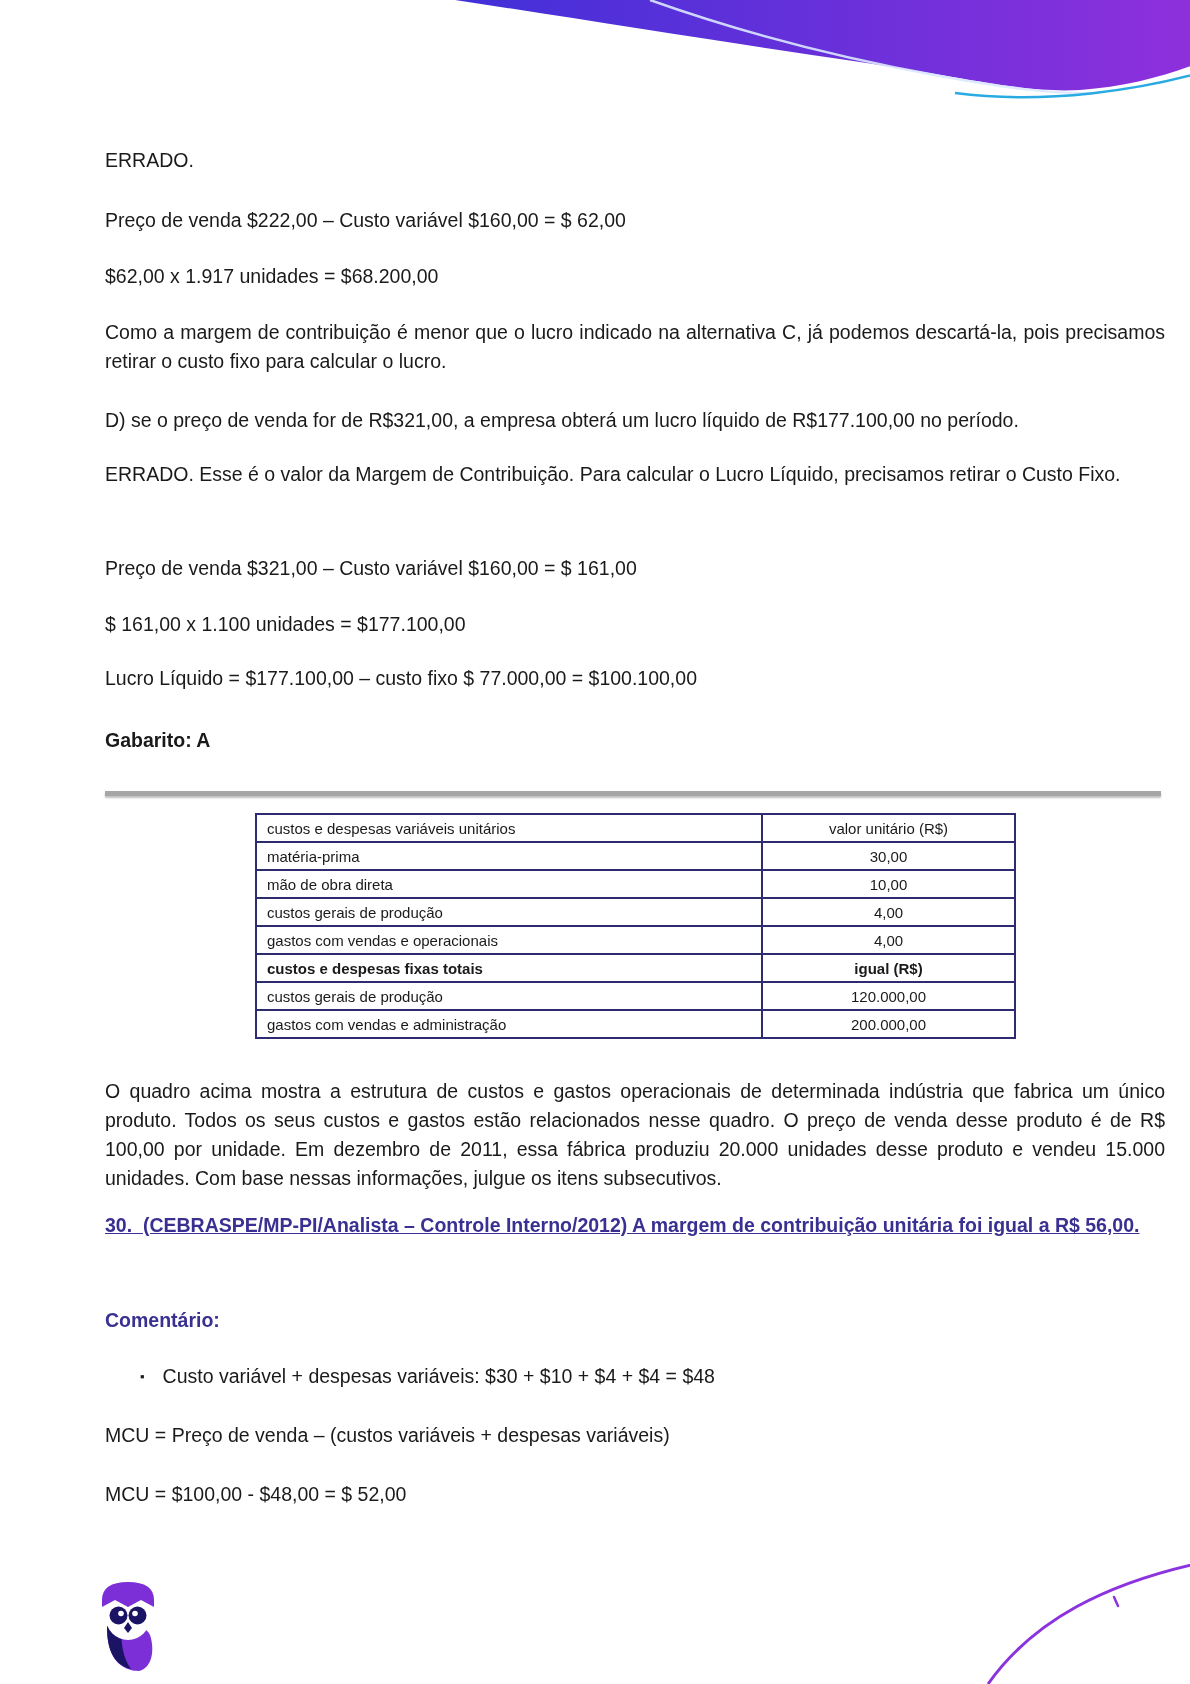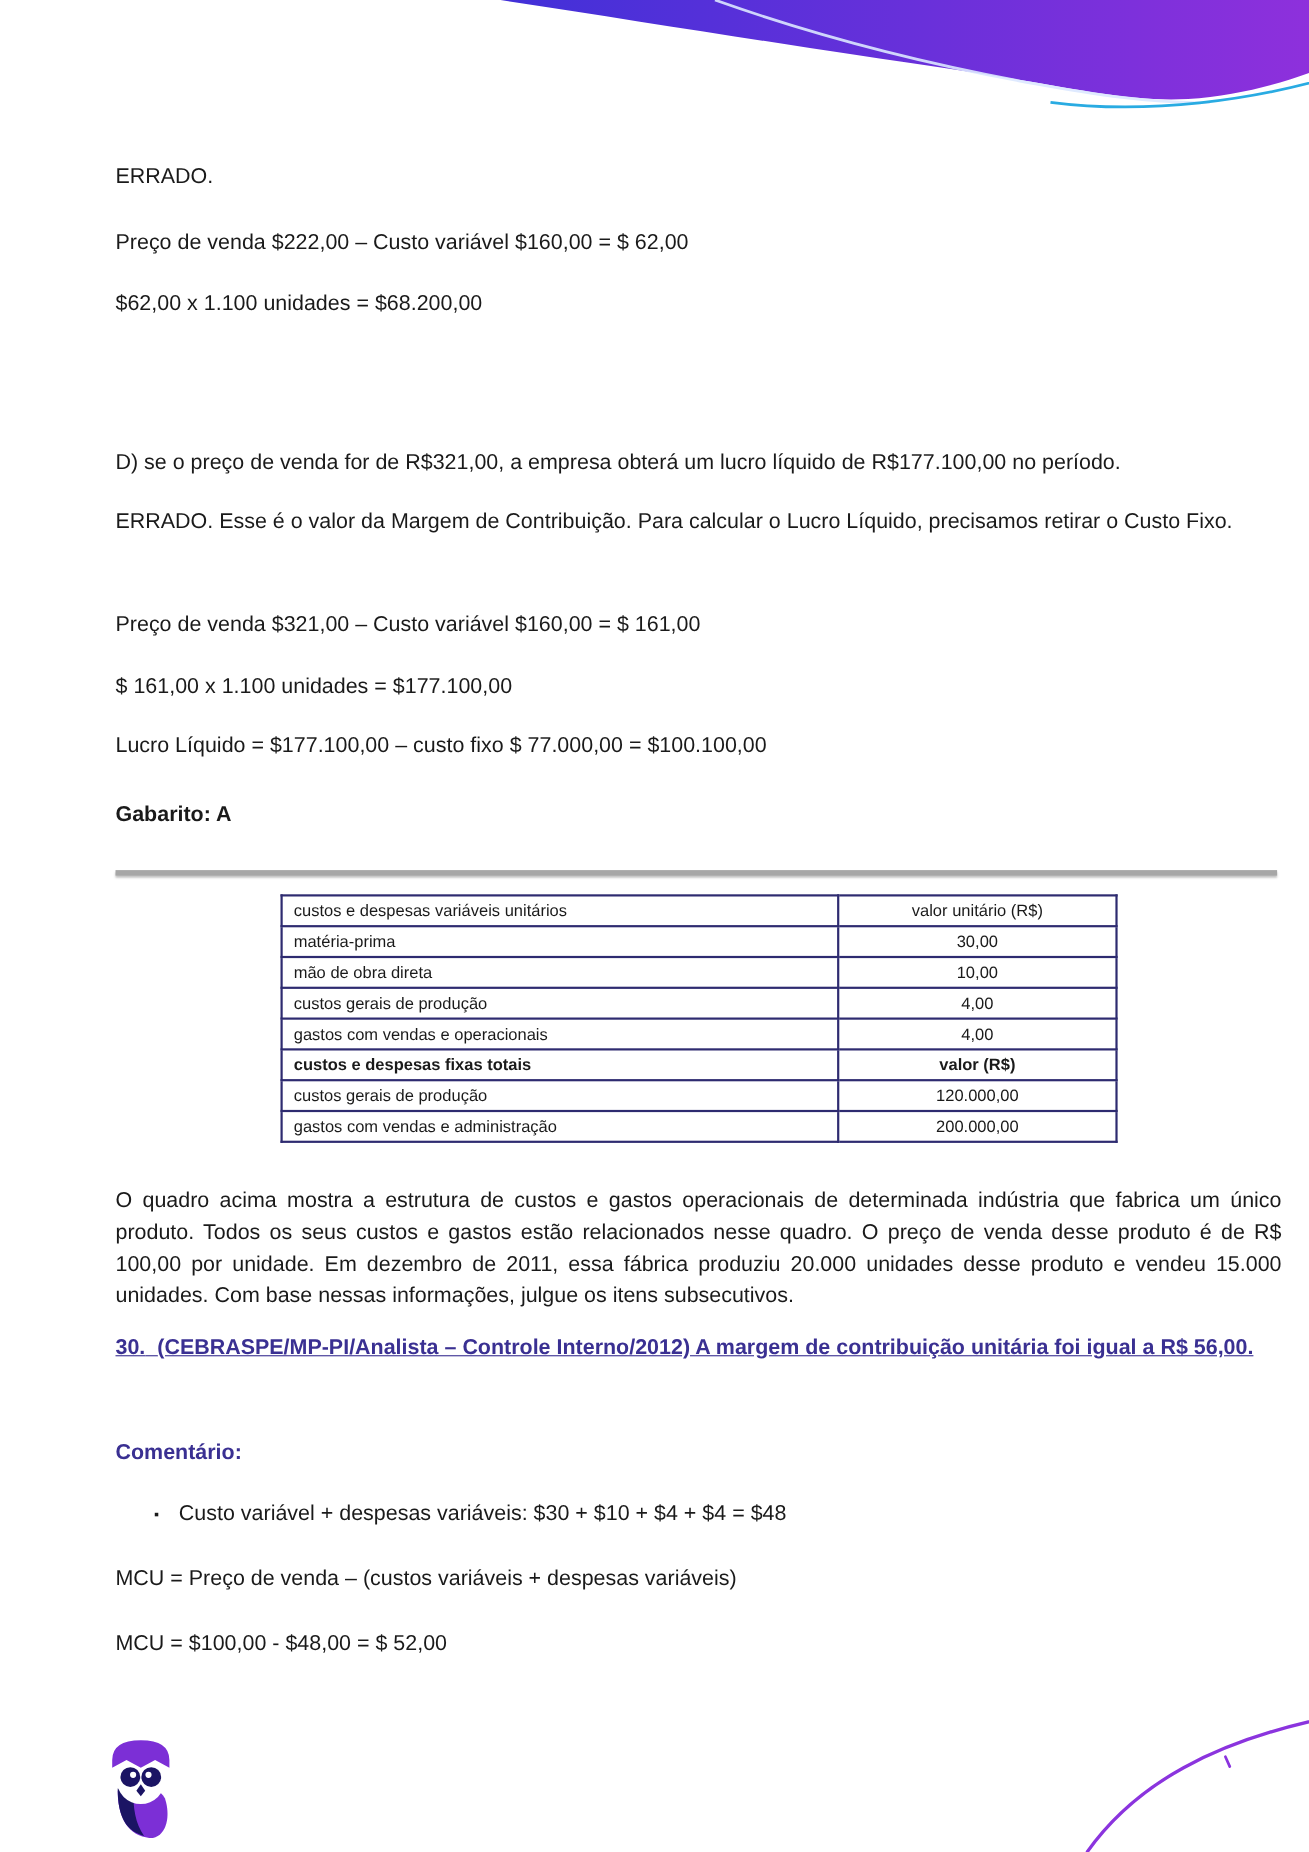--- a/index.html
+++ b/index.html
@@ -53,21 +53,22 @@
         <stop offset="1" stop-color="#9230DC"></stop>
       </linearGradient>
     </defs>
     <path d="M415,0 L1190,0 L1190,50 C1150,68 1100,86 1040,90 C980,93 930,78 820,62 C700,45 560,22 415,0 Z" fill="url(#hdrGrad)"></path>
     <path d="M610,0 C700,32 800,58 900,76 C950,85 1010,95 1060,93" fill="none" stroke="#dce8ff" stroke-width="2.5" opacity="0.9"></path>
     <path d="M915,93 C1000,104 1100,93 1190,64" fill="none" stroke-width="2.5" stroke="#29ABE2"></path>
   </svg>
 
   <div class="block" style="top:146px">ERRADO.</div>
   <div class="block center" style="top:206px">Preço de venda $222,00 – Custo variável $160,00 = $ 62,00</div>
-  <div class="block center" style="top:262px">$62,00 x 1.100 unidades = $68.200,00</div>
+  <div class="block center" style="top:262px">$62,00 x 1.917 unidades = $68.200,00</div>
+  <div class="block justify" style="top:318px">Como a margem de contribuição é menor que o lucro indicado na alternativa C, já podemos descartá-la, pois precisamos retirar o custo fixo para calcular o lucro.</div>
   <div class="block" style="top:406px">D) se o preço de venda for de R$321,00, a empresa obterá um lucro líquido de R$177.100,00 no período.</div>
   <div class="block justify" style="top:460px">ERRADO. Esse é o valor da Margem de Contribuição. Para calcular o Lucro Líquido, precisamos retirar o Custo Fixo.</div>
   <div class="block center" style="top:554px">Preço de venda $321,00 – Custo variável $160,00 = $ 161,00</div>
   <div class="block center" style="top:610px">$ 161,00 x 1.100 unidades = $177.100,00</div>
   <div class="block center" style="top:664px">Lucro Líquido = $177.100,00 – custo fixo $ 77.000,00 = $100.100,00</div>
   <div class="block bold" style="top:726px">Gabarito: A</div>
 
   <div class="divider"></div>
 
   <table class="costs">
@@ -87,21 +88,21 @@
       <tr>
         <td>custos gerais de produção</td>
         <td class="val">4,00</td>
       </tr>
       <tr>
         <td>gastos com vendas e operacionais</td>
         <td class="val">4,00</td>
       </tr>
       <tr class="bold-row">
         <td>custos e despesas fixas totais</td>
-        <td class="val">valor (R$)</td>
+        <td class="val">igual (R$)</td>
       </tr>
       <tr>
         <td>custos gerais de produção</td>
         <td class="val">120.000,00</td>
       </tr>
       <tr>
         <td>gastos com vendas e administração</td>
         <td class="val">200.000,00</td>
       </tr>
     </tbody>

